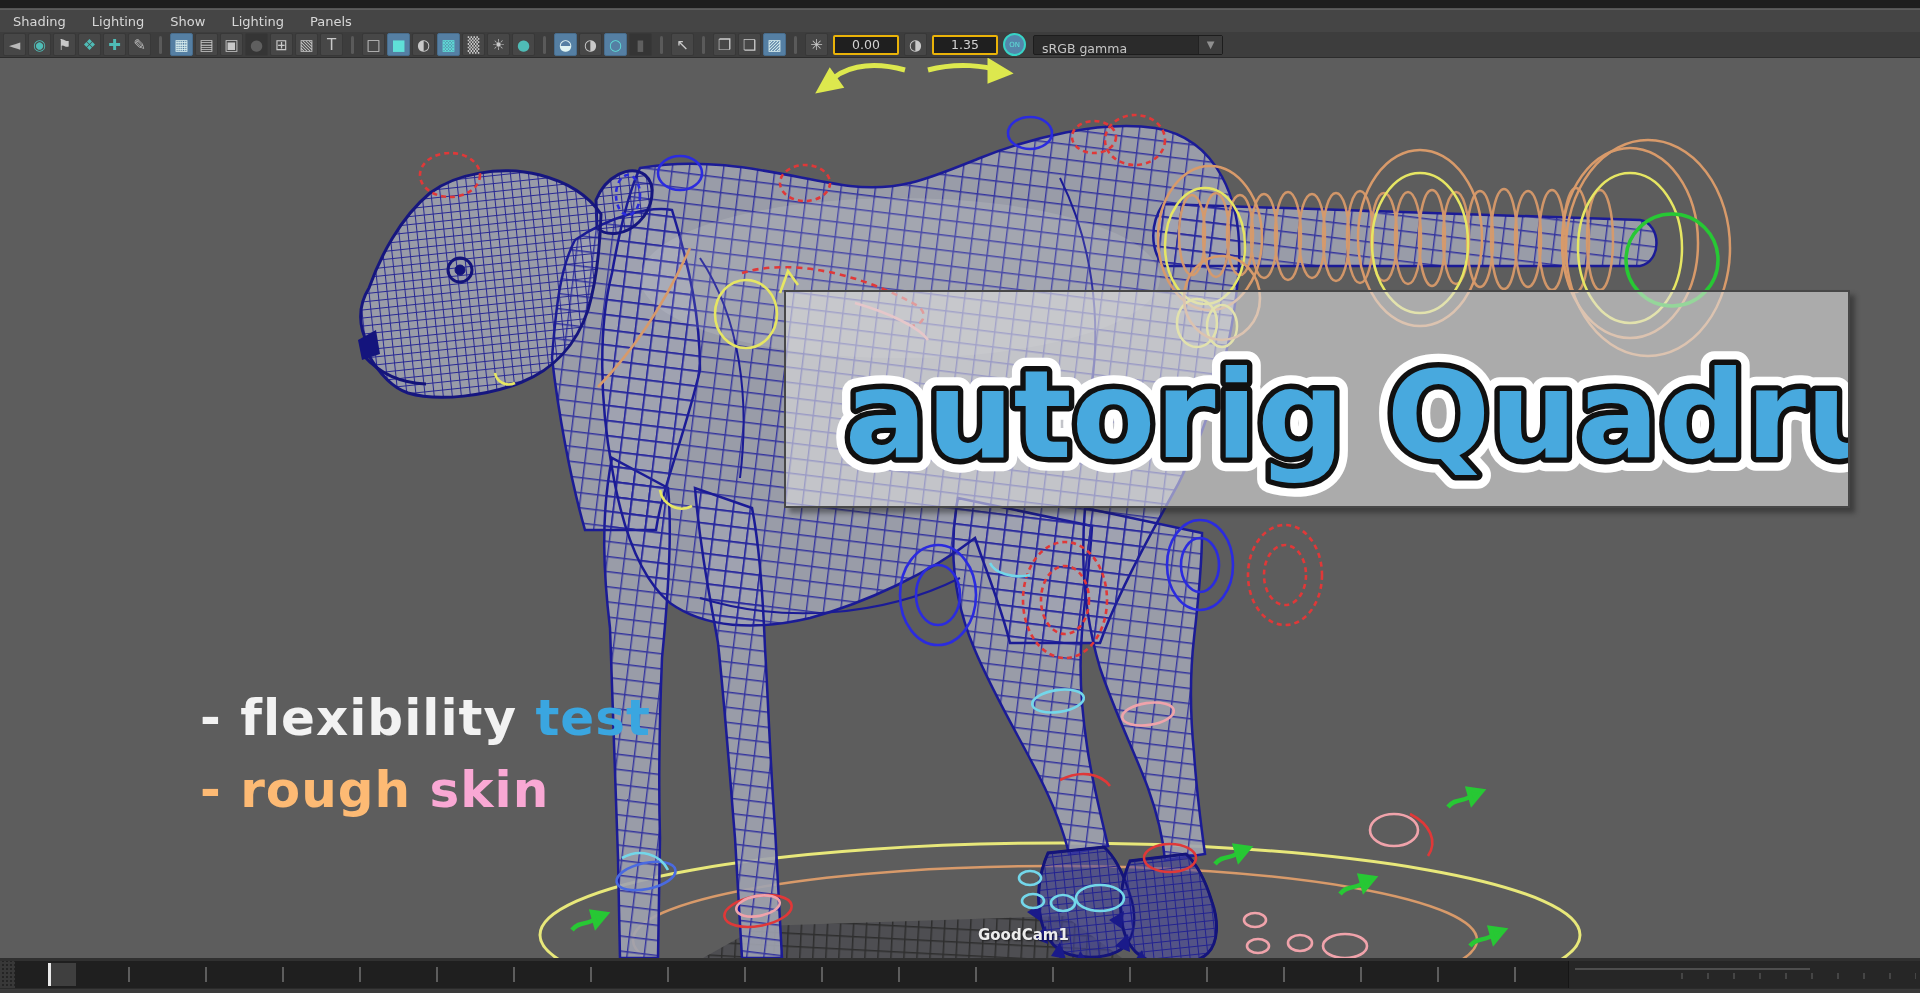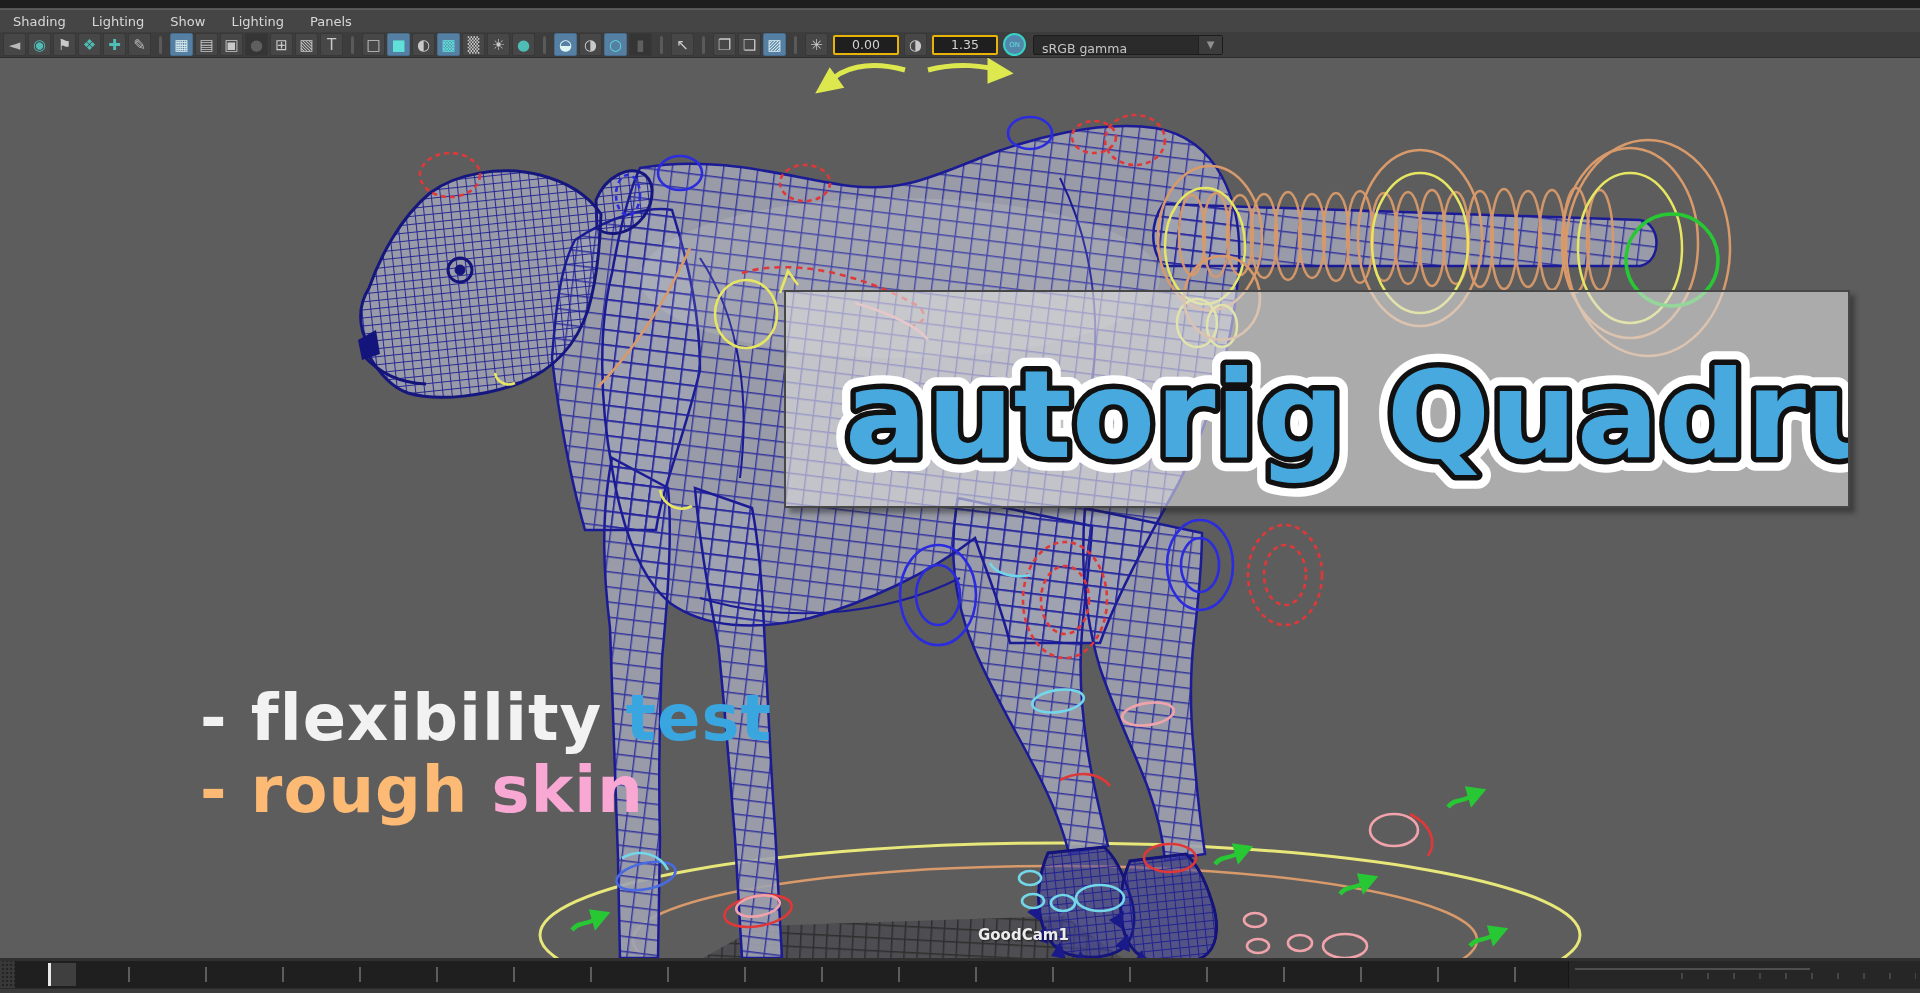--- a/index.html
+++ b/index.html
@@ -32,21 +32,21 @@
   #scene{position:absolute;left:0;top:58px;width:1920px;height:900px;}
 
   .banner{position:absolute;left:784px;top:290px;width:1066px;height:218px;
           background:rgba(223,223,223,0.60);border:2px solid #474747;
           box-shadow:5px 5px 5px rgba(25,25,25,0.45);overflow:hidden;z-index:5;}
   .banner svg{display:block;width:100%;height:100%;}
   .bt{font-size:124px;font-weight:bold;}
   .bt.outer{fill:none;stroke:#ffffff;stroke-width:28px;stroke-linejoin:round;}
   .bt.main{fill:#48a9de;stroke:#111111;stroke-width:11px;stroke-linejoin:round;paint-order:stroke;}
 
-  .captions{position:absolute;left:200px;top:682px;z-index:5;font-weight:bold;font-size:64px;line-height:72px;
+  .captions{position:absolute;left:200px;top:682px;z-index:5;font-weight:bold;font-size:50px;line-height:72px;
             letter-spacing:1px;white-space:nowrap;}
   .cam-label{position:absolute;left:978px;top:926px;z-index:5;color:#ececec;font-size:15px;font-weight:bold;
              text-shadow:1px 1px 2px rgba(0,0,0,.6);}
 
   
   .timeline{position:absolute;left:0;top:958px;width:100%;height:30px;background:#1f1f1f;border-top:3px solid #303030;}
   .tl-grabber{position:absolute;left:0;top:0;width:15px;height:100%;background:
       repeating-linear-gradient(0deg,#383838 0 2px,#242424 2px 4px),
       repeating-linear-gradient(90deg,#383838 0 2px,#242424 2px 4px);background-blend-mode:lighten;}
   .tl-marker{position:absolute;left:48px;top:2px;width:28px;height:23px;background:#3f3f3f;

